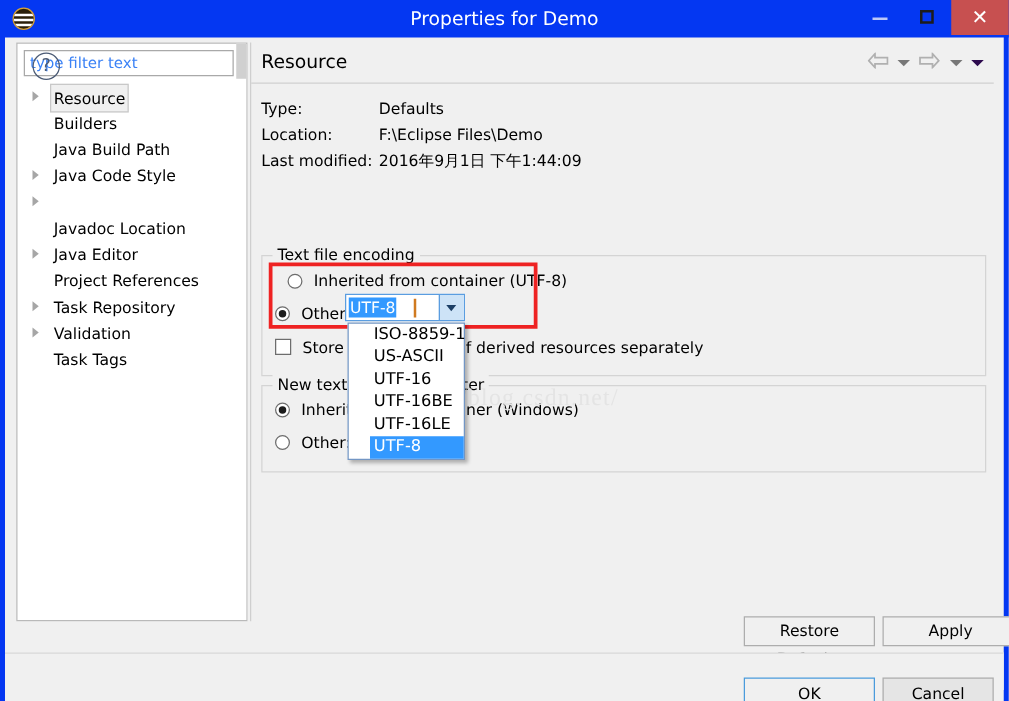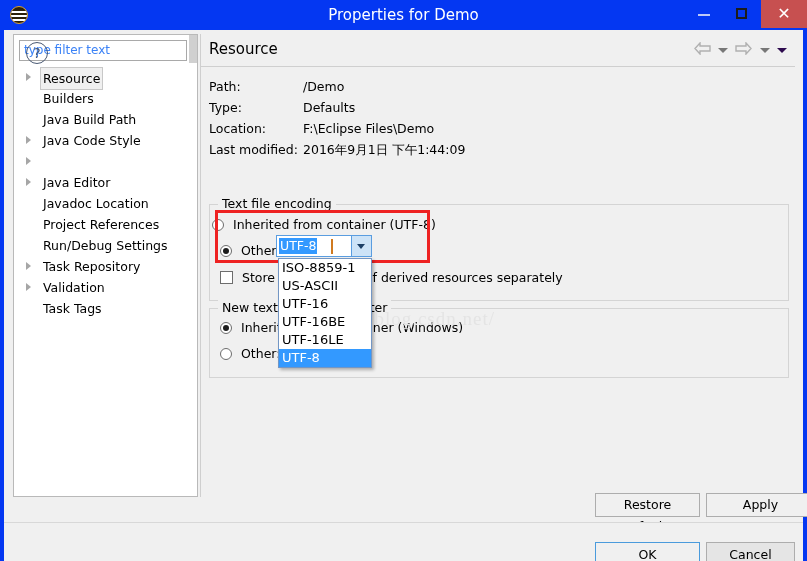--- a/index.html
+++ b/index.html
@@ -292,20 +292,21 @@
     z-index: 9;
     box-shadow: 2px 2px 3px rgba(0,0,0,0.28);
   }
   .dd-item {
     height: 18px; line-height: 18px;
     padding-left: 3px;
     font-size: 13px;
     font-family: "DejaVu Sans", sans-serif;
     color: #000000;
     white-space: nowrap;
+    margin-left: 17px;
   }
   .dd-item.selected { background: #3399ff; color: #ffffff; }
   
   .watermark {
     position: absolute;
     left: 318px; top: 278px;
     font-size: 19px;
     font-family: "Liberation Serif", serif;
     color: #e4e4e4;
     letter-spacing: 1px;
@@ -381,24 +382,23 @@
       <div class="filter-box">type filter text</div>
       <div class="tree-scroll">
         <div class="thumb"></div>
       </div>
       <div class="tree-list" id="tree-list">
           <div class="tree-item selected"><span class="arrow"></span><span class="lbl">Resource</span></div>
           <div class="tree-item"><span class="lbl">Builders</span></div>
           <div class="tree-item"><span class="lbl">Java Build Path</span></div>
           <div class="tree-item"><span class="arrow"></span><span class="lbl">Java Code Style</span></div>
           <div class="tree-item"><span class="arrow"></span></div>
+          <div class="tree-item"><span class="lbl">Javadoc Location</span></div>
           <div class="tree-item"><span class="arrow"></span><span class="lbl">Java Editor</span></div>
-          <div class="tree-item"><span class="lbl">Javadoc Location</span></div>
           <div class="tree-item"><span class="lbl">Project References</span></div>
-          <div class="tree-item"><span class="lbl">Run/Debug Settings</span></div>
           <div class="tree-item"><span class="arrow"></span><span class="lbl">Task Repository</span></div>
           <div class="tree-item"><span class="arrow"></span><span class="lbl">Validation</span></div>
           <div class="tree-item"><span class="lbl">Task Tags</span></div>
         </div>
     </div>
 
     <div class="content-panel">
       <div class="content-header">
         <div class="content-title">Resource</div>
         <div class="nav-tools">
@@ -412,30 +412,29 @@
             <svg width="17" height="13" viewBox="0 0 17 13">
               <polygon points="11,1 11,4 1,4 1,9 11,9 11,12 16,6.5" fill="none" stroke="#b0b0b0" stroke-width="1.4"></polygon>
             </svg>
           </span>
           <span class="caret"></span>
           <span class="caret dark"></span>
         </div>
       </div>
 
       <div class="info" id="info-rows">
-          <div class="info-row"><span class="k">Path:</span><span class="v">/Demo</span></div>
           <div class="info-row"><span class="k">Type:</span><span class="v">Defaults</span></div>
           <div class="info-row"><span class="k">Location:</span><span class="v">F:\Eclipse Files\Demo</span></div>
           <div class="info-row"><span class="k">Last modified:</span><span class="v">2016年9月1日 下午1:44:09</span></div>
         </div>
 
       <div class="group" id="group-encoding">
         <span class="legend">Text file encoding</span>
 
-        <div class="radio-row" style="left:2px; top:10px;">
+        <div class="radio-row" style="left:20px; top:10px;">
           <span class="radio"></span>
           <span>Inherited from container (UTF-8)</span>
         </div>
 
         <div class="radio-row" style="left:10px; top:36px;">
           <span class="radio on"></span>
           <span>Other:</span>
         </div>
 
         <div class="check-row" style="left:10px; top:63px;">

